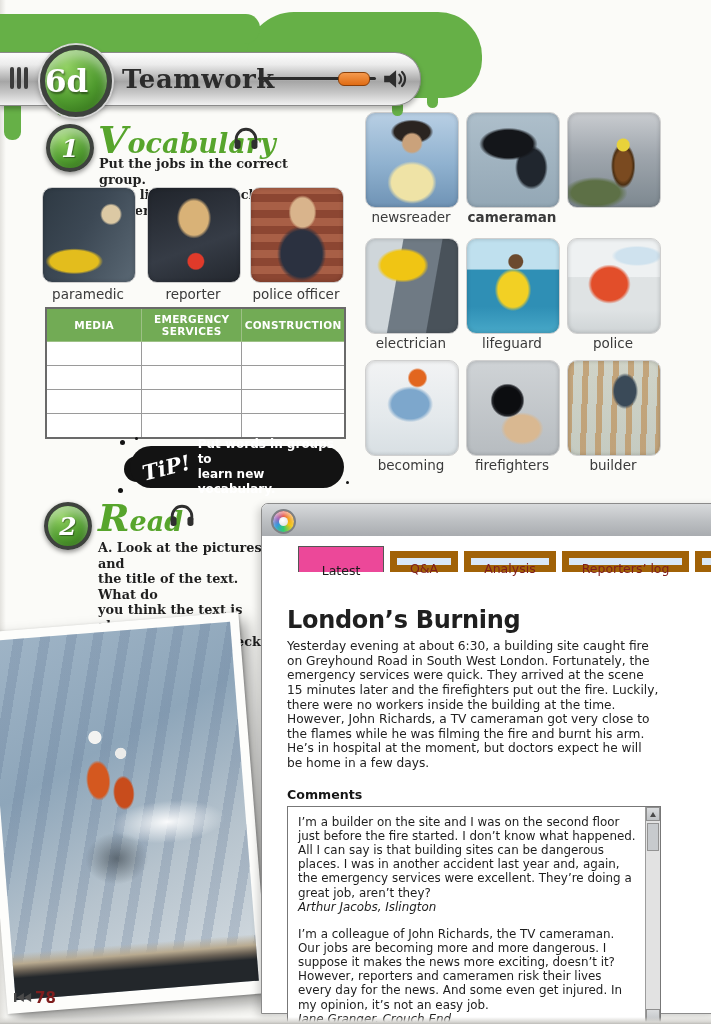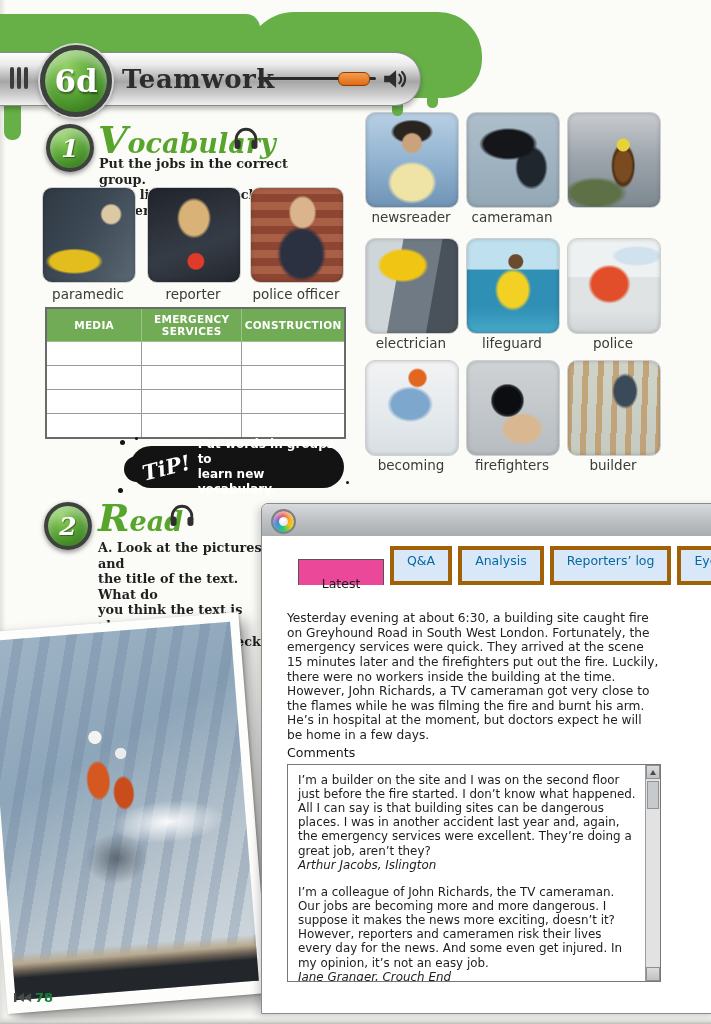--- a/index.html
+++ b/index.html
@@ -30,21 +30,21 @@
   .unit-bar{position:absolute;left:0;top:52px;width:420px;height:52px;z-index:5;
     background:linear-gradient(180deg,#fdfdfd 0%,#ececec 22%,#a6a6a6 55%,#c9c9c9 78%,#f1f1f1 100%);
     border:1px solid #8a8a8a;border-left:none;border-radius:0 26px 26px 0;
     box-shadow:0 3px 5px rgba(0,0,0,.28);}
   .bar-tracks{position:absolute;left:10px;top:14px;display:flex;gap:3px;}
   .bar-tracks span{width:4px;height:22px;background:#3c3c3c;border-radius:2px;}
   .unit-badge{position:absolute;left:40px;top:-8px;width:62px;height:62px;border-radius:50%;
     background:radial-gradient(circle at 35% 28%,#8fd05f,#4f9a2e 55%,#2a6414);
     border:5px solid #3e423e;
     box-shadow:0 0 0 2px #d6d6d6,0 3px 6px rgba(0,0,0,.45),inset 0 8px 10px rgba(255,255,255,.45);
-    display:flex;align-items:center;justify-content:center;
+    display:flex;align-items:center;justify-content:flex-start;
     color:#fff;font-family:"DejaVu Serif",serif;font-weight:bold;font-size:31px;z-index:6;
     text-shadow:1px 2px 2px rgba(0,0,0,.45);}
   .unit-title{position:absolute;left:122px;top:11px;font-family:"DejaVu Serif",serif;
     font-weight:bold;font-size:26px;color:#2c2c2c;letter-spacing:.5px;}
   .slider-line{position:absolute;left:258px;top:24px;width:118px;height:3px;background:#2b2b2b;border-radius:2px;}
   .slider-pill{position:absolute;left:80px;top:-5px;width:30px;height:12px;border-radius:6px;
     background:linear-gradient(180deg,#f59a4e,#e06c14);border:1px solid #8a3f08;cursor:pointer;}
   .speaker{position:absolute;left:382px;top:13px;width:26px;height:26px;cursor:pointer;}
 
   
@@ -155,50 +155,50 @@
   .titlebar{position:absolute;left:0;right:0;top:0;height:32px;border-radius:6px 0 0 0;
     background:linear-gradient(180deg,#d8dadc 0%,#bcbfc2 55%,#a9acb0 100%);
     border-bottom:1px solid #8f8f8f;}
   .browser-logo{position:absolute;left:9px;top:5px;width:21px;height:21px;border-radius:50%;
     background:conic-gradient(#e74c3c,#f39c12,#f1c40f,#2ecc71,#3498db,#9b59b6,#e74c3c);
     border:2px solid #7d8084;box-shadow:inset 0 3px 4px rgba(255,255,255,.6);}
   .browser-logo::after{content:"";position:absolute;left:6px;top:6px;width:9px;height:9px;
     border-radius:50%;background:radial-gradient(circle at 40% 35%,#ffffff,#dcdcdc);}
   .bwin-content{position:absolute;left:0;right:0;top:32px;bottom:0;background:#fff;}
   .tabs{position:absolute;left:36px;top:10px;display:flex;gap:6px;align-items:flex-end;}
-  .tab{box-sizing:border-box;height:39px;padding:3px 13px 0 13px;font-size:12.5px;
-    background:#d9e8f8;border:4px solid #a16207;color:#0369a1;white-space:nowrap;cursor:pointer;}
+  .tab{box-sizing:border-box;height:21px;padding:3px 13px 0 13px;font-size:12.5px;
+    background:#d9e8f8;border:7px solid #a16207;color:#7f1d1d;white-space:nowrap;cursor:pointer;}
   .tab.active{background:#ec4899;border:1px solid #555;border-bottom:none;height:26px;
     padding-top:16px;min-width:86px;text-align:center;color:#1b1b1b;}
   .article{position:absolute;left:25px;top:70px;width:372px;}
   .article-title{font-size:24px;font-weight:bold;color:#1f1f1f;letter-spacing:-.3px;}
   .article-body{margin-top:5px;font-size:12.2px;line-height:1.2;color:#222;}
   .article-q{margin-top:9px;font-size:12.6px;font-weight:bold;color:#161616;}
-  .comments-label{font-size:12.6px;font-weight:normal;color:#161616;margin-top:2px;}
+  .comments-label{font-size:12.6px;font-weight:bold;color:#161616;margin-top:16px;}
   .comment-box{margin-top:4px;width:374px;height:218px;border:1px solid #777;background:#fff;
     position:relative;box-sizing:border-box;overflow:hidden;}
   .comment-stream{padding:8px 24px 8px 10px;cursor:text;}
   .comment{font-size:11.9px;line-height:1.19;color:#1d1d1d;}
   .comment + .comment{margin-top:13px;}
   .comment-author{font-style:italic;}
   .cscroll{position:absolute;right:0;top:0;bottom:0;width:14px;background:#e2e2e2;
     border-left:1px solid #9c9c9c;cursor:pointer;}
   .scroll-btn{position:absolute;left:0;right:0;height:14px;background:linear-gradient(180deg,#dadcde,#bfc2c5);
     border:1px solid #8f8f8f;box-sizing:border-box;cursor:pointer;}
   .scroll-btn.up{top:0;}
   .scroll-btn.down{bottom:0;}
   .scroll-btn .tri{position:absolute;left:3px;width:0;height:0;border-left:3.5px solid transparent;
     border-right:3.5px solid transparent;}
   .scroll-btn.up .tri{top:4px;border-bottom:5px solid #4a4a4a;}
   .scroll-thumb{position:absolute;left:1px;right:1px;top:16px;height:26px;background:#c7cacd;
     border:1px solid #939393;}
 
   
   .footer{position:absolute;left:14px;top:988px;display:flex;align-items:center;gap:3px;}
-  .page-num{font-size:13px;font-weight:bold;color:#15803d;}
+  .page-num{font-size:15px;font-weight:bold;color:#7f1d1d;}
 </style>
 </head>
 <body>
 
 <div class="page">
 
   <div class="splash">
     <div class="blob-a"></div>
       <div class="blob-b"></div>
       <div class="blob-c"></div>
@@ -286,21 +286,21 @@
   <div class="tip">
     <div class="tip-badge">TiP!</div>
     <div class="tip-text">Put words in groups to
 learn new vocabulary.</div>
   </div>
 
   <div class="photo ph-newsreader" style="left:365px;top:112px;"></div>
   <div class="photo ph-cameraman" style="left:466px;top:112px;"></div>
   <div class="photo ph-firefighter" style="left:567px;top:112px;"></div>
   <div class="plabel" style="left:361px;top:209px;">newsreader</div>
-  <div class="plabel" style="left:462px;top:209px;">cameraman</div>
+  <div class="plabel" style="left:462px;top:209px;font-weight:bold;">cameraman</div>
   <div class="plabel" style="left:563px;top:209px;margin-top:35px;">firefighter</div>
 
   <div class="photo ph-electrician" style="left:365px;top:238px;"></div>
   <div class="photo ph-lifeguard" style="left:466px;top:238px;"></div>
   <div class="photo ph-painter" style="left:567px;top:238px;"></div>
   <div class="plabel" style="left:361px;top:335px;">electrician</div>
   <div class="plabel" style="left:462px;top:335px;">lifeguard</div>
   <div class="plabel" style="left:563px;top:335px;">police</div>
 
   <div class="photo ph-architect" style="left:365px;top:360px;"></div>
@@ -337,20 +337,21 @@
     </div>
     <div class="bwin-content">
       <div class="tabs">
         <div class="tab active">Latest</div>
         <div class="tab">Q&amp;A</div>
         <div class="tab">Analysis</div>
         <div class="tab">Reporters’ log</div>
         <div class="tab">Eyewitness</div>
       </div>
       <div class="article">
+        <div class="article-title">London’s Burning</div>
         <div class="article-body">Yesterday evening at about 6:30, a building site caught fire on Greyhound Road in South West London. Fortunately, the emergency services were quick. They arrived at the scene 15 minutes later and the firefighters put out the fire. Luckily, there were no workers inside the building at the time. However, John Richards, a TV cameraman got very close to the flames while he was filming the fire and burnt his arm. He’s in hospital at the moment, but doctors expect he will be home in a few days.</div>
         <div class="comments-label">Comments</div>
         <div class="comment-box">
           <div class="comment-stream">
             <div class="comment">
               <span>I’m a builder on the site and I was on the second floor just before the fire started. I don’t know what happened. All I can say is that building sites can be dangerous places. I was in another accident last year and, again, the emergency services were excellent. They’re doing a great job, aren’t they?</span><br>
               <span class="comment-author">Arthur Jacobs, Islington</span>
             </div>
             <div class="comment">
               <span>I’m a colleague of John Richards, the TV cameraman. Our jobs are becoming more and more dangerous. I suppose it makes the news more exciting, doesn’t it? However, reporters and cameramen risk their lives every day for the news. And some even get injured. In my opinion, it’s not an easy job.</span><br>

